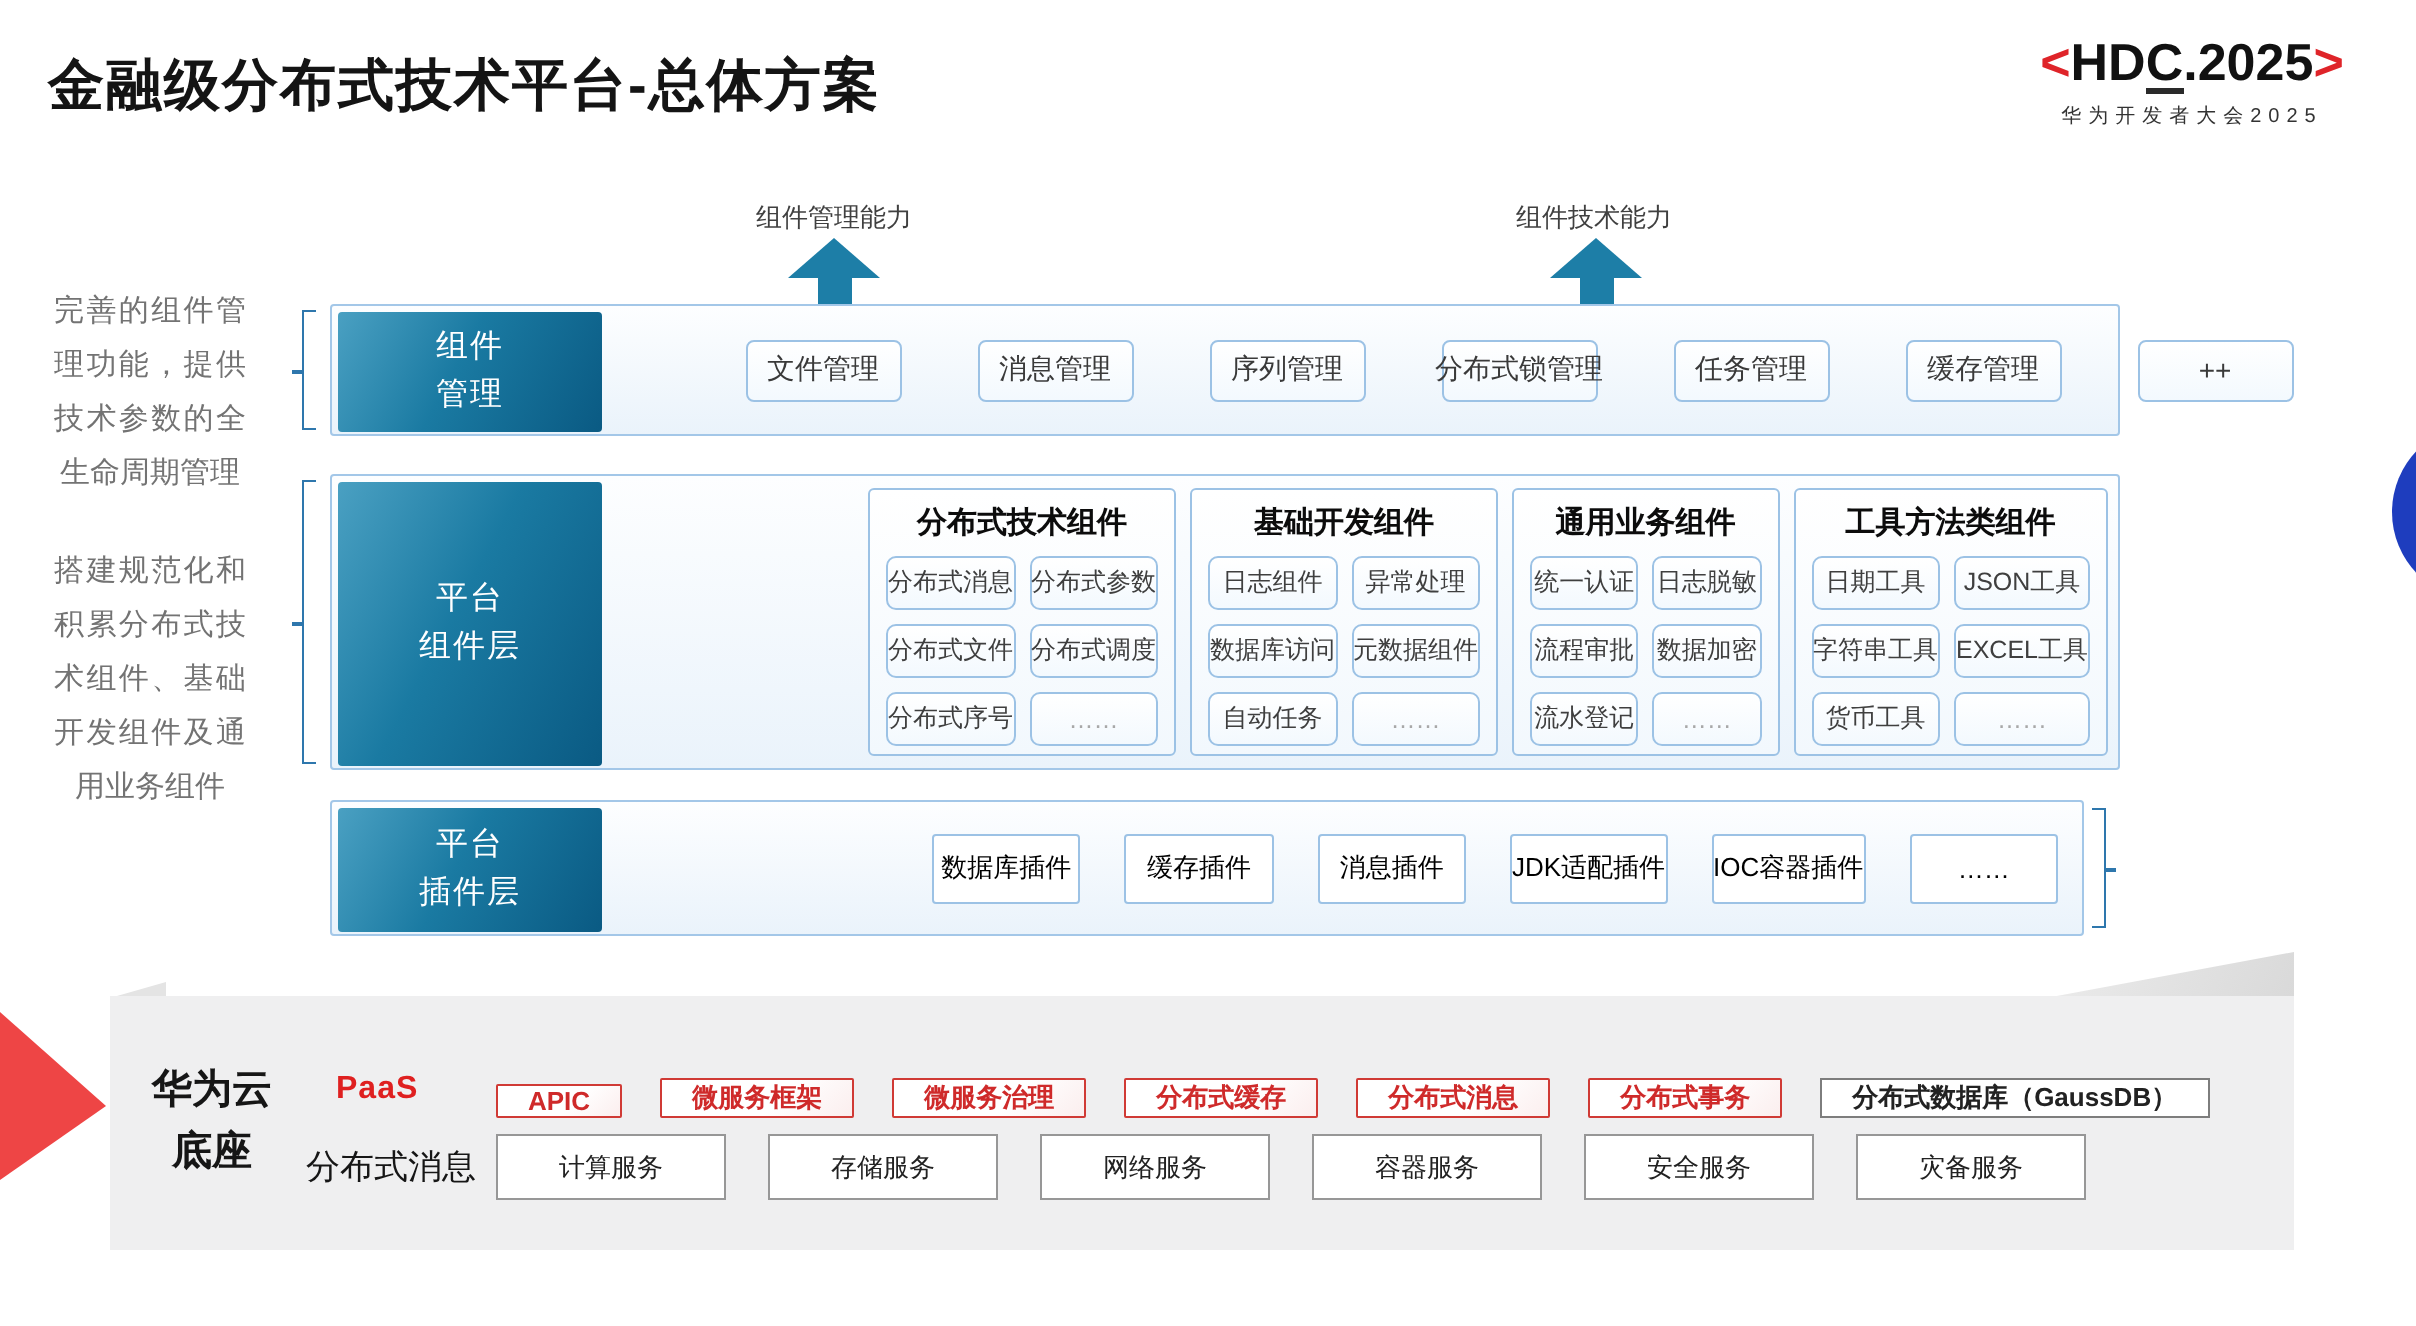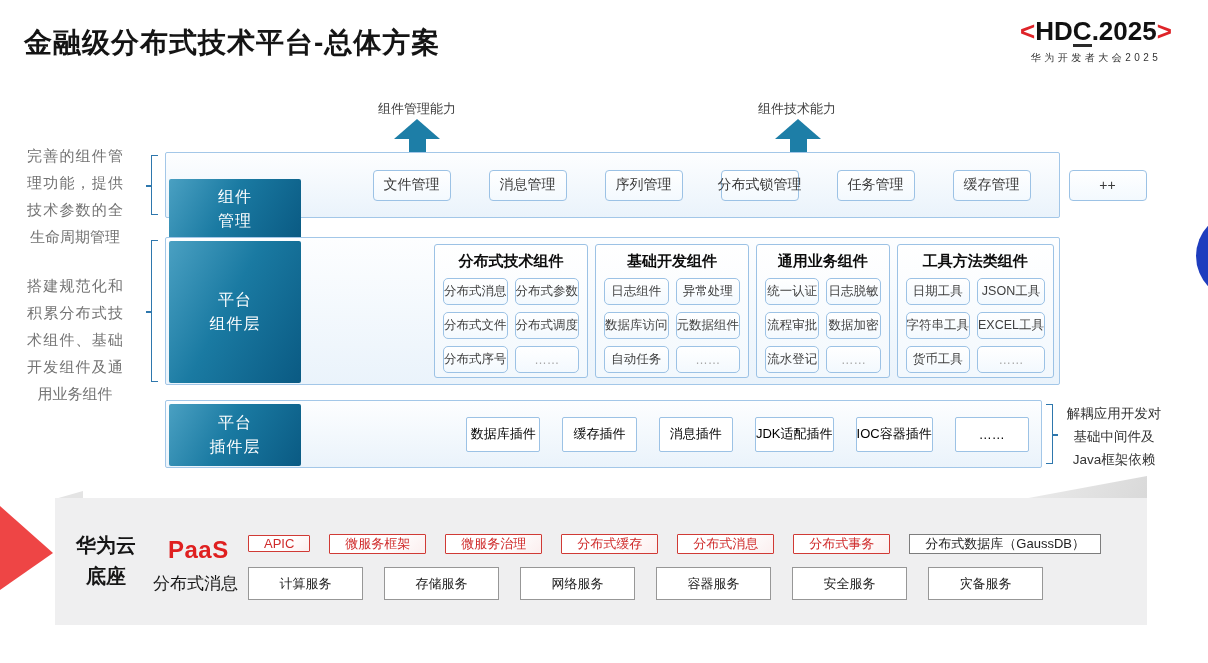--- a/index.html
+++ b/index.html
@@ -55,24 +55,24 @@
   .right-note { position:absolute; left:1058px; top:402px; width:112px; text-align:center; font-size:13.5px; line-height:1.72; color:#333; }
 
   
   .panel { position:absolute; left:55px; top:498px; width:1092px; height:127px; background:#efeff0; }
   .panel-fold-right { position:absolute; left:1023px; top:475px; width:124px; height:24px;
     background:linear-gradient(115deg,#ececec,#d9d9d9); clip-path:polygon(0 100%, 100% 4%, 100% 100%); }
   .panel-fold-left { position:absolute; left:55px; top:491px; width:28px; height:8px;
     background:#e4e4e4; clip-path:polygon(0 100%, 100% 0, 100% 100%); }
   .red-chevron { position:absolute; left:0; top:506px; width:53px; height:84px; background:#ee4545; clip-path:polygon(0 0, 100% 56%, 0 100%); }
   .hw-label { position:absolute; left:60px; top:530px; width:92px; text-align:center; font-size:20px; font-weight:800; color:#161616; line-height:1.55; }
-  .paas-label { position:absolute; left:168px; top:536px; font-size:24px; font-weight:800; color:#df2020; letter-spacing:0.5px; }
+  .paas-label { position:absolute; left:168px; top:536px; font-size:16px; font-weight:800; color:#df2020; letter-spacing:0.5px; }
   .iaas-label { position:absolute; left:153px; top:572px; font-size:17px; color:#161616; }
 
-  .paas-row { position:absolute; left:248px; top:528px; height:31px; display:flex; align-items:center; gap:19px; }
+  .paas-row { position:absolute; left:248px; top:528px; height:31px; display:flex; align-items:flex-end; gap:19px;font-weight:bold; }
   .paas-box { display:flex; align-items:center; justify-content:center; padding:0 15px; border:1px solid #d03a35; border-radius:1px;
     background:linear-gradient(135deg,#ffffff 60%,#fbeeee 100%); color:#cf2a2a; font-size:13px; white-space:nowrap; }
   .gauss-box { display:flex; align-items:center; justify-content:center; padding:0 15px; border:1px solid #7d7d7d; background:#fff; color:#222; font-size:13px; white-space:nowrap; }
 
   .iaas-row { position:absolute; left:248px; top:567px; height:33px; display:flex; gap:21px; }
   .iaas-box { width:115px; display:flex; align-items:center; justify-content:center; border:1px solid #979797; background:#fff; color:#222; font-size:13px; white-space:nowrap; }
 
   .blue-circle { position:absolute; left:1196px; top:212px; width:88px; height:88px; border-radius:50%; background:#1e3dbe; }
 </style>
 </head>
@@ -104,21 +104,21 @@
       <div class="stem"></div>
     </div>
 
   <div class="note" style="top:142px;">完善的组件管理功能，提供技术参数的全生命周期管理</div>
   <div class="note" style="top:272px;">搭建规范化和积累分布式技术组件、基础开发组件及通用业务组件</div>
 
   <div class="brk brk-left" style="left:151px; top:155px; height:60px;"></div>
   <div class="brk brk-left" style="left:151px; top:240px; height:142px;"></div>
 
   <div class="layer" style="top:152px; width:895px; height:66px;">
-    <div class="layer-label" style="height:60px;margin-top:23px;">
+    <div class="layer-label" style="height:60px;">
       <span>组件</span>
       <span>管理</span>
     </div>
     <div class="row-items">
       <div class="mini-box">文件管理</div>
       <div class="mini-box">消息管理</div>
       <div class="mini-box">序列管理</div>
       <div class="mini-box">分布式锁管理</div>
       <div class="mini-box">任务管理</div>
       <div class="mini-box">缓存管理</div>
@@ -194,25 +194,20 @@
       <div class="plugin-box">缓存插件</div>
       <div class="plugin-box">消息插件</div>
       <div class="plugin-box">JDK适配插件</div>
       <div class="plugin-box">IOC容器插件</div>
       <div class="plugin-box dots">……</div>
     </div>
   </div>
 
   <div class="brk brk-right" style="left:1046px; top:404px; height:60px;"></div>
 
-  <div class="right-note">
-    <div>解耦应用开发对</div>
-    <div>基础中间件及</div>
-    <div>Java框架依赖</div>
-  </div>
 
   <div class="panel-fold-left"></div>
   <div class="panel-fold-right"></div>
   <div class="panel"></div>
   <div class="red-chevron"></div>
 
   <div class="hw-label">
     <div>华为云</div>
     <div>底座</div>
   </div>

